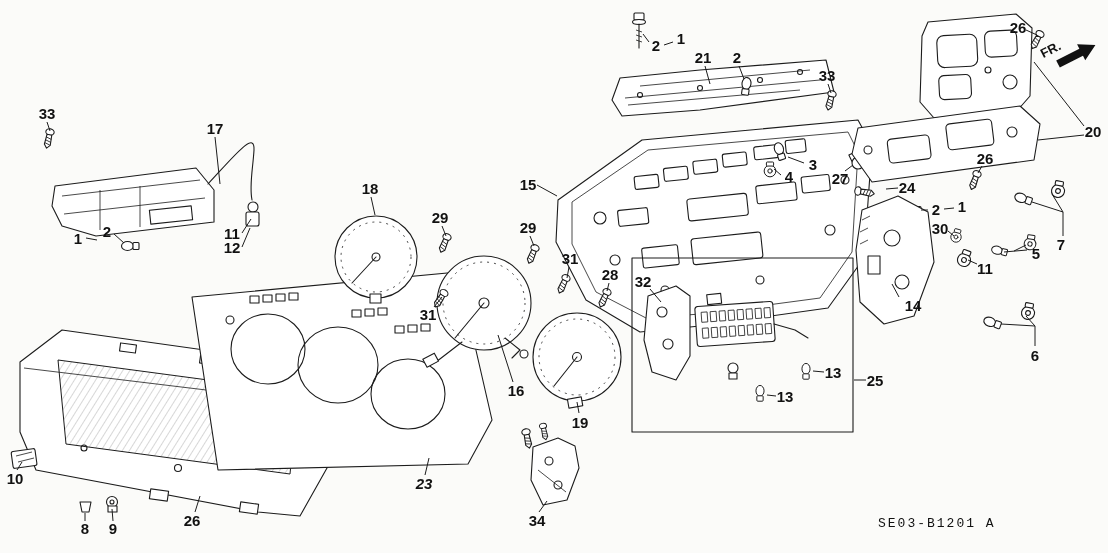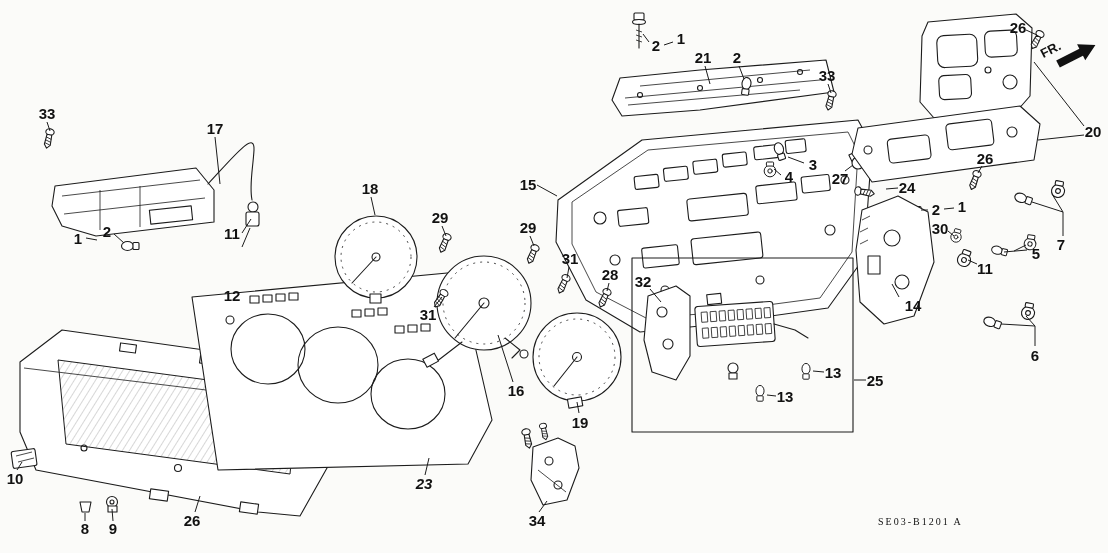--- a/index.html
+++ b/index.html
@@ -3,21 +3,21 @@
 <meta charset="utf-8">
 <style>
   html,body{margin:0;padding:0;background:#ffffff;}
   body{width:1108px;height:553px;overflow:hidden;font-family:"Liberation Sans",sans-serif;}
   #stage{position:relative;width:1108px;height:553px;background:#fbfbf9;}
   #stage svg.base{position:absolute;left:0;top:0;width:1108px;height:553px;}
   .ln{stroke:#1c1c1c;fill:none;stroke-width:1.1;stroke-linejoin:round;stroke-linecap:round;}
   .fw{stroke:#1c1c1c;fill:#ffffff;stroke-width:1.1;stroke-linejoin:round;}
   .thin{stroke:#1c1c1c;fill:none;stroke-width:0.8;}
   .callout{position:absolute;transform:translate(-50%,-50%);font-size:15px;font-weight:bold;color:#111;line-height:1;white-space:nowrap;user-select:none;}
-  #part-code{position:absolute;left:878px;top:516px;font-family:Liberation Serif, serif;font-size:10px;letter-spacing:2px;color:#111;}
+  #part-code{position:absolute;left:878px;top:516px;font-family:Liberation Mono, monospace;font-size:13px;letter-spacing:2px;color:#111;}
   #fr-label{position:absolute;left:1040px;top:42px;font-size:13px;font-weight:bold;color:#111;transform:rotate(-27deg);}
 </style>
 </head>
 <body>
 
 <div id="stage">
 
   <svg class="base" viewBox="0 0 1108 553" aria-hidden="true">
     <defs>
       <pattern id="hatch" width="6" height="6" patternUnits="userSpaceOnUse" patternTransform="rotate(32)">
@@ -325,21 +325,21 @@
       </g>
   </svg>
 
   <div id="part-code">SE03-B1201 A</div>
   <div id="fr-label">FR.</div>
 <div class="callout" style="left: 47px; top: 113px;">33</div>
     <div class="callout" style="left: 215px; top: 128px;">17</div>
     <div class="callout" style="left: 78px; top: 238px;">1</div>
     <div class="callout" style="left: 107px; top: 231px;">2</div>
     <div class="callout" style="left: 232px; top: 233px;">11</div>
-    <div class="callout" style="left: 232px; top: 247px; margin-top: 48px;">12</div>
+    <div class="callout" style="left: 232px; top: 247px;">12</div>
     <div class="callout" style="left: 370px; top: 188px;">18</div>
     <div class="callout" style="left: 440px; top: 217px;">29</div>
     <div class="callout" style="left: 528px; top: 227px;">29</div>
     <div class="callout" style="left: 428px; top: 314px;">31</div>
     <div class="callout" style="left: 570px; top: 258px;">31</div>
     <div class="callout" style="left: 610px; top: 274px;">28</div>
     <div class="callout" style="left: 643px; top: 281px;">32</div>
     <div class="callout" style="left: 516px; top: 390px;">16</div>
     <div class="callout" style="left: 580px; top: 422px;">19</div>
     <div class="callout" style="left: 528px; top: 184px;">15</div>

